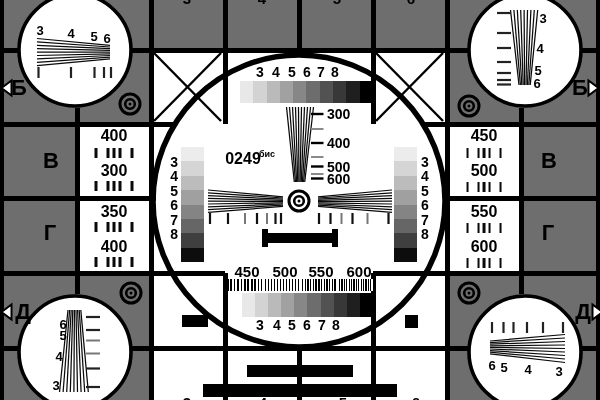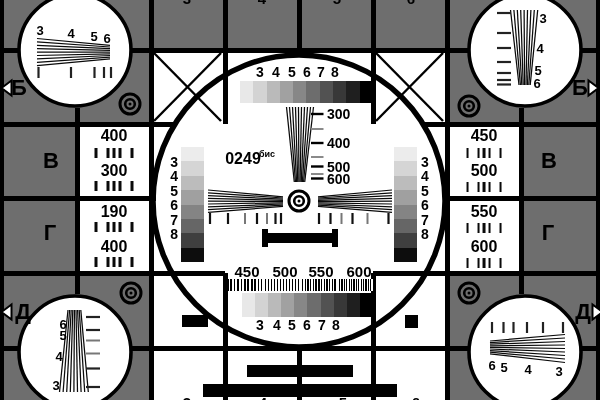--- a/index.html
+++ b/index.html
@@ -419,21 +419,21 @@
   <span class="lbl la-l" style="left:327px;top:166.5px;font-size:14px;">500</span>
   <span class="lbl la-l" style="left:327px;top:178.5px;font-size:14px;">600</span>
 
   <span class="lbl" style="left:247px;top:271px;font-size:15px;">450</span>
   <span class="lbl" style="left:285px;top:271px;font-size:15px;">500</span>
   <span class="lbl" style="left:321px;top:271px;font-size:15px;">550</span>
   <span class="lbl" style="left:359px;top:271px;font-size:15px;">600</span>
 
   <span class="lbl" style="left:114px;top:136px;font-size:16px;">400</span>
   <span class="lbl" style="left:114px;top:171px;font-size:16px;">300</span>
-  <span class="lbl" style="left:114px;top:212px;font-size:16px;">190</span>
+  <span class="lbl" style="left:114px;top:212px;font-size:16px;">350</span>
   <span class="lbl" style="left:114px;top:247px;font-size:16px;">400</span>
   <span class="lbl" style="left:484px;top:136px;font-size:16px;">450</span>
   <span class="lbl" style="left:484px;top:171px;font-size:16px;">500</span>
   <span class="lbl" style="left:484px;top:212px;font-size:16px;">550</span>
   <span class="lbl" style="left:484px;top:247px;font-size:16px;">600</span>
 
   <span class="lbl" style="left:19px;top:88px;font-size:22px;">Б</span>
   <span class="lbl" style="left:51px;top:161px;font-size:22px;">В</span>
   <span class="lbl" style="left:50px;top:233px;font-size:22px;">Г</span>
   <span class="lbl" style="left:23px;top:312px;font-size:22px;">Д</span>

